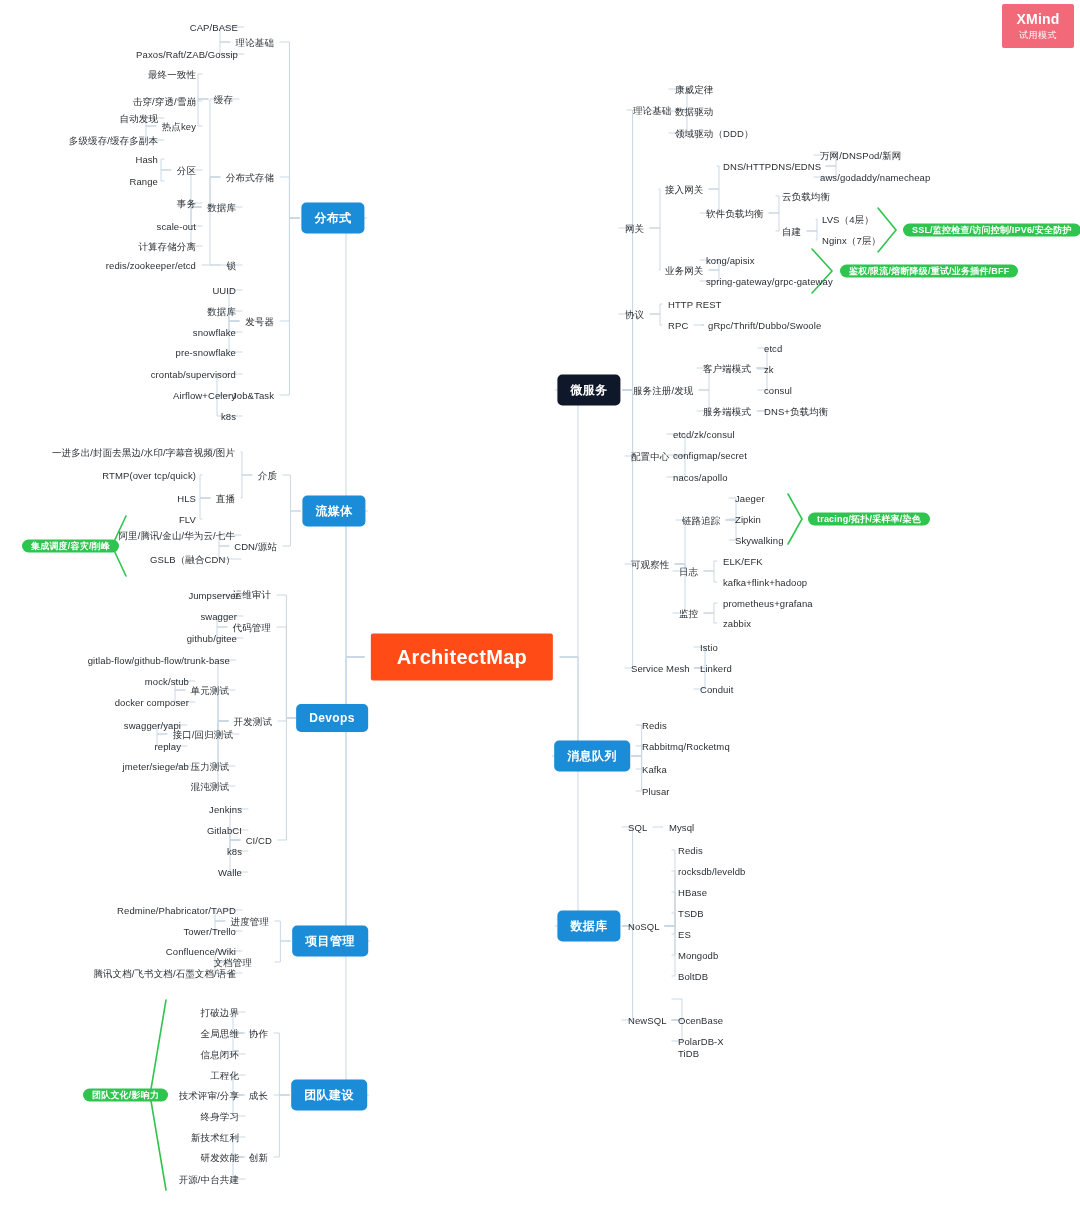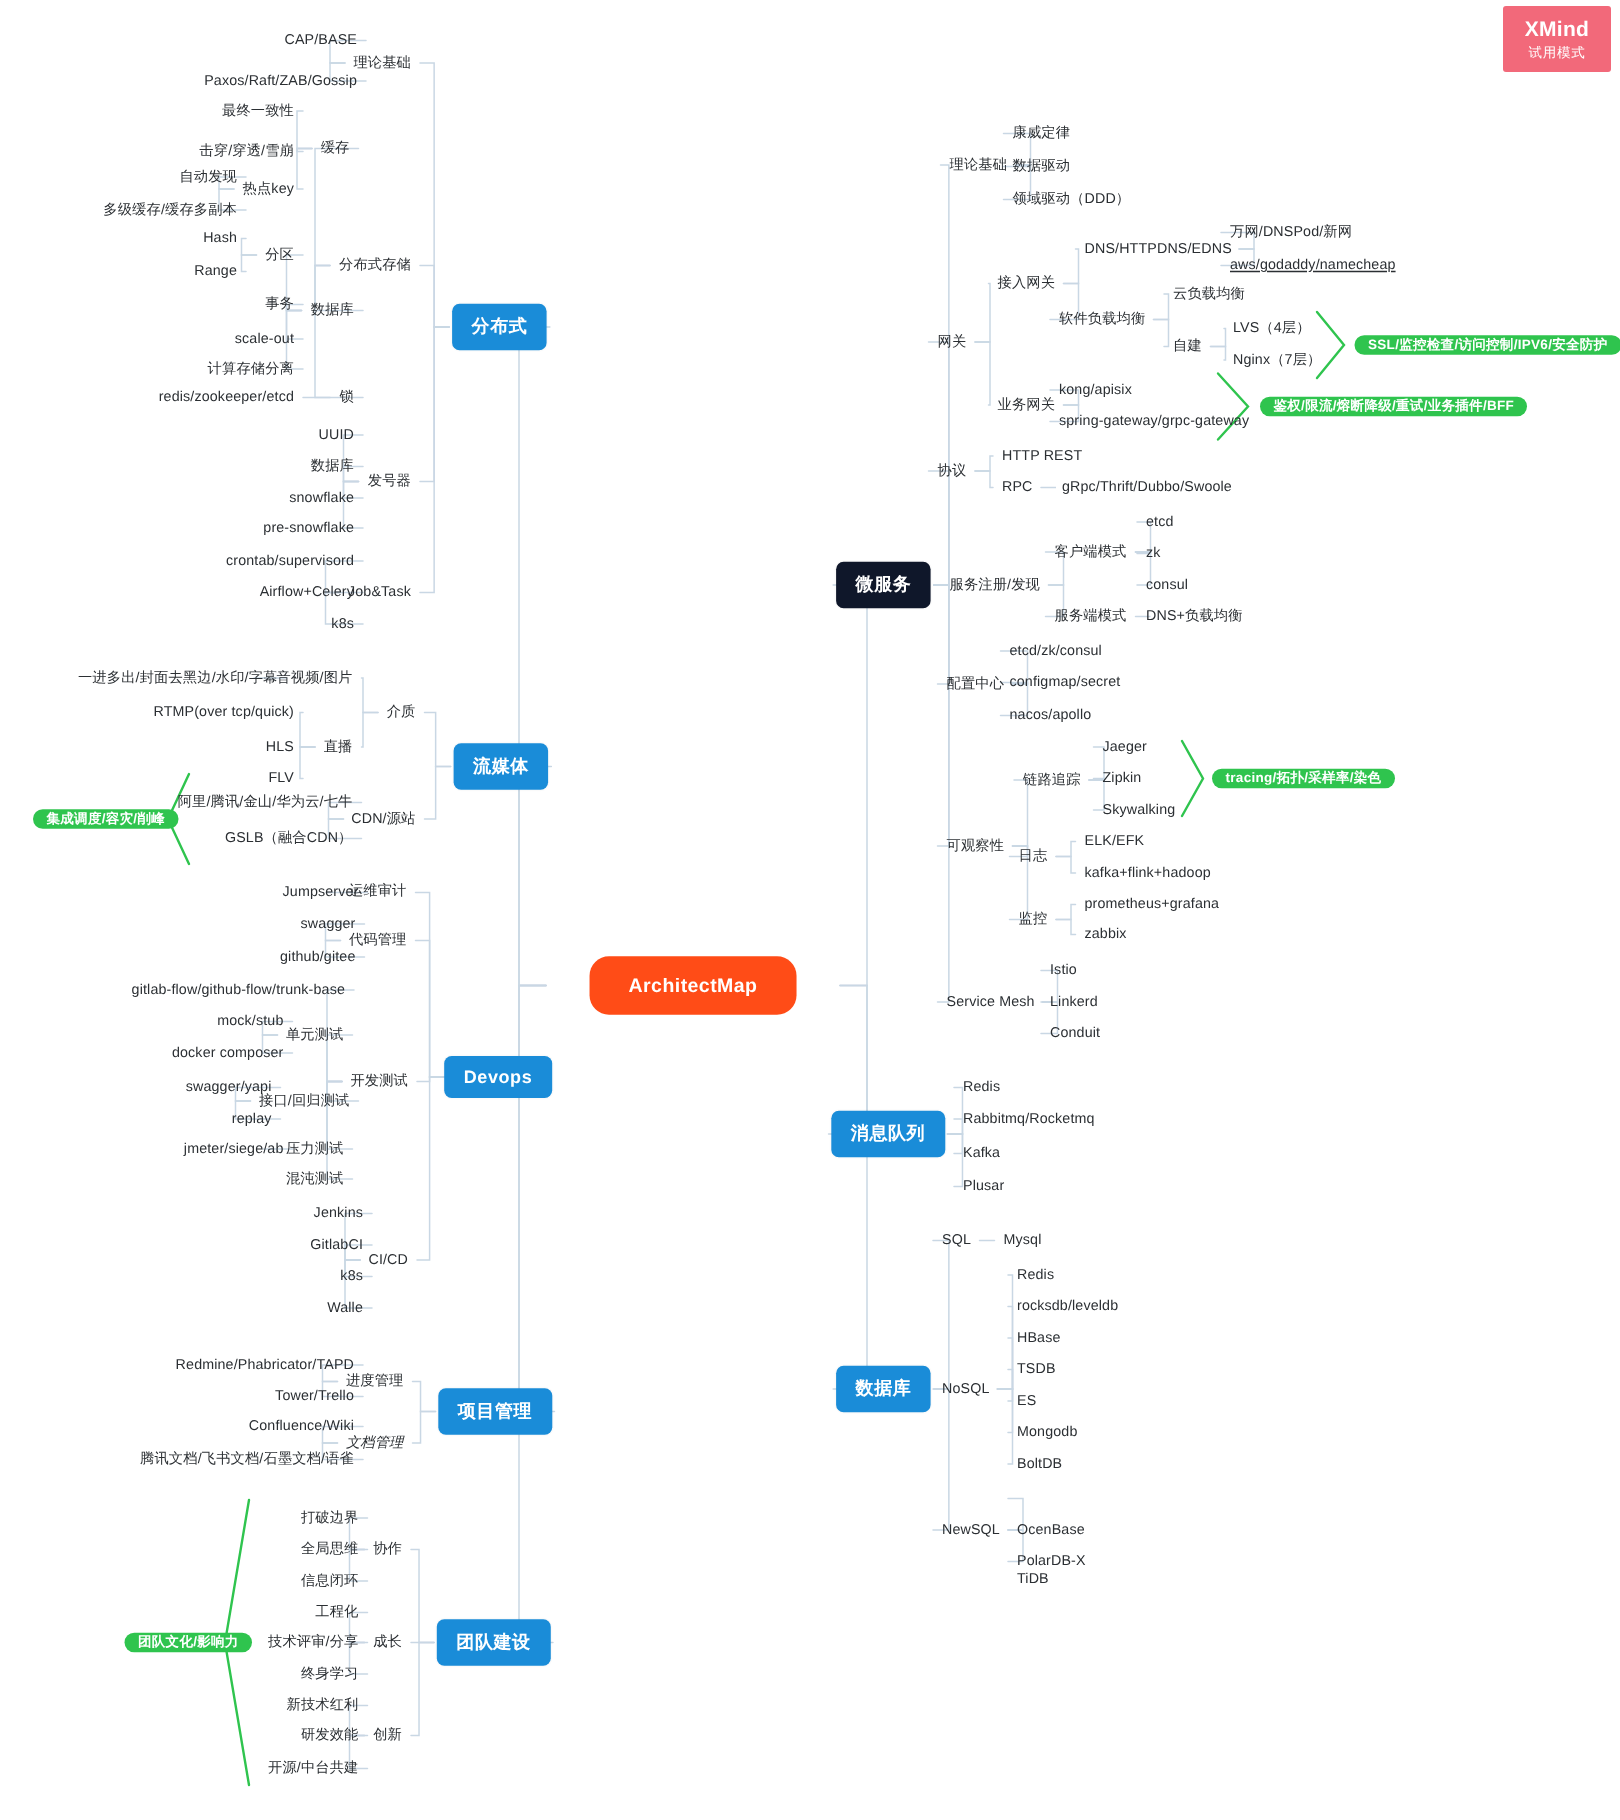--- a/index.html
+++ b/index.html
@@ -31,23 +31,23 @@
     padding:7px 13px;
     white-space:nowrap;
     transform:translate(-50%,-50%);
     letter-spacing:0.4px;
     box-shadow:0 0 0 1px rgba(0,0,0,0.02);
   }
   .node-root{
     position:absolute;
     background:#ff4c17;
     color:#ffffff;
-    font-size:13px;
+    font-size:20px;
     font-weight:bold;
-    border-radius:13px;
+    border-radius:2px;
     padding:12px 26px;
     white-space:nowrap;
     transform:translate(-50%,-50%);
     letter-spacing:0.3px;
   }
   .tag-green{
     position:absolute;
     background:#2fc44e;
     color:#ffffff;
     font-size:9px;
@@ -292,21 +292,21 @@
       <div class="leaf r" style="left: 229px; top: 786px;">混沌测试</div>
       <div class="leaf r" style="left: 272px; top: 840px;">CI/CD</div>
       <div class="leaf r" style="left: 242px; top: 809px;">Jenkins</div>
       <div class="leaf r" style="left: 242px; top: 830px;">GitlabCI</div>
       <div class="leaf r" style="left: 242px; top: 851px;">k8s</div>
       <div class="leaf r" style="left: 242px; top: 872px;">Walle</div>
       <div class="node-blue" style="left: 330px; top: 941px; background: rgb(26, 140, 216);">项目管理</div>
       <div class="leaf r" style="left: 269px; top: 921px;">进度管理</div>
       <div class="leaf r" style="left: 236px; top: 910px;">Redmine/Phabricator/TAPD</div>
       <div class="leaf r" style="left: 236px; top: 931px;">Tower/Trello</div>
-      <div class="leaf r" style="left: 269px; top: 962px; font-style: italic;">文档管理</div>
+      <div class="leaf r" style="left: 252px; top: 962px;">文档管理</div>
       <div class="leaf r" style="left: 236px; top: 951px;">Confluence/Wiki</div>
       <div class="leaf r" style="left: 236px; top: 973px;">腾讯文档/飞书文档/石墨文档/语雀</div>
       <div class="node-blue" style="left: 329px; top: 1095px; background: rgb(26, 140, 216);">团队建设</div>
       <div class="leaf r" style="left: 268px; top: 1033px;">协作</div>
       <div class="leaf r" style="left: 239px; top: 1012px;">打破边界</div>
       <div class="leaf r" style="left: 239px; top: 1033px;">全局思维</div>
       <div class="leaf r" style="left: 239px; top: 1054px;">信息闭环</div>
       <div class="leaf r" style="left: 268px; top: 1095px;">成长</div>
       <div class="leaf r" style="left: 239px; top: 1075px;">工程化</div>
       <div class="leaf r" style="left: 239px; top: 1095px;">技术评审/分享</div>
@@ -317,21 +317,21 @@
       <div class="leaf r" style="left: 239px; top: 1179px;">开源/中台共建</div>
       <div class="node-blue" style="left: 589px; top: 390px; background: #0f172a;">微服务</div>
       <div class="leaf l" style="left: 633px; top: 110px;">理论基础</div>
       <div class="leaf l" style="left: 675px; top: 89px;">康威定律</div>
       <div class="leaf l" style="left: 675px; top: 111px;">数据驱动</div>
       <div class="leaf l" style="left: 675px; top: 133px;">领域驱动（DDD）</div>
       <div class="leaf l" style="left: 625px; top: 228px;">网关</div>
       <div class="leaf l" style="left: 665px; top: 189px;">接入网关</div>
       <div class="leaf l" style="left: 723px; top: 166px;">DNS/HTTPDNS/EDNS</div>
       <div class="leaf l" style="left: 820px; top: 155px;">万网/DNSPod/新网</div>
-      <div class="leaf l" style="left: 820px; top: 177px; text-decoration: underline;">aws/godaddy/namecheap</div>
+      <div class="leaf l" style="left: 820px; top: 177px;">aws/godaddy/namecheap</div>
       <div class="leaf l" style="left: 706px; top: 213px;">软件负载均衡</div>
       <div class="leaf l" style="left: 782px; top: 196px;">云负载均衡</div>
       <div class="leaf l" style="left: 782px; top: 231px;">自建</div>
       <div class="leaf l" style="left: 822px; top: 219px;">LVS（4层）</div>
       <div class="leaf l" style="left: 822px; top: 240px;">Nginx（7层）</div>
       <div class="leaf l" style="left: 665px; top: 270px;">业务网关</div>
       <div class="leaf l" style="left: 706px; top: 260px;">kong/apisix</div>
       <div class="leaf l" style="left: 706px; top: 281px;">spring-gateway/grpc-gateway</div>
       <div class="leaf l" style="left: 625px; top: 314px;">协议</div>
       <div class="leaf l" style="left: 668px; top: 304px;">HTTP REST</div>

